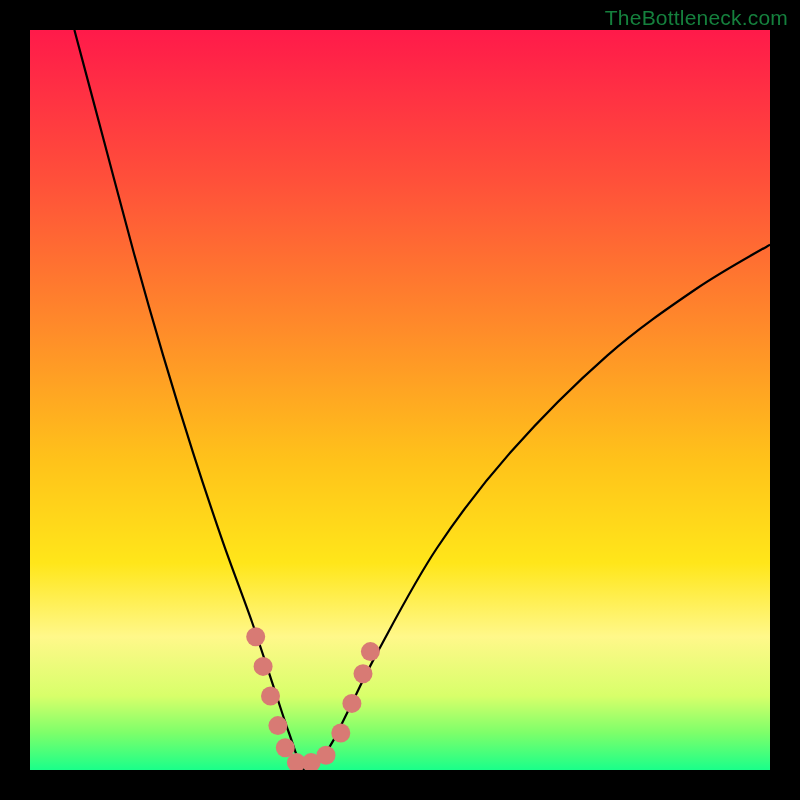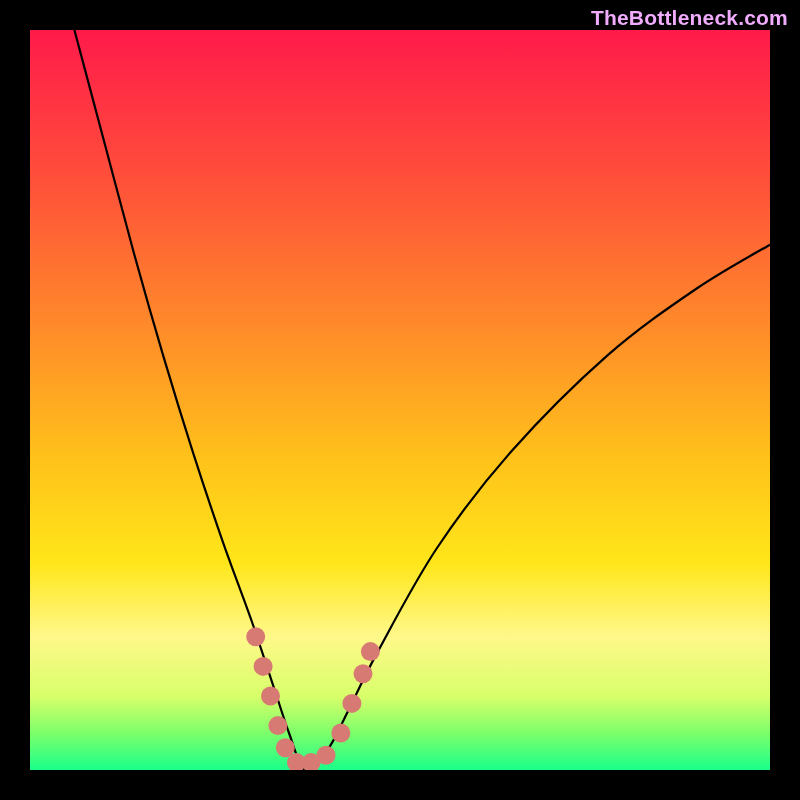--- a/index.html
+++ b/index.html
@@ -8,23 +8,23 @@
     height: 800px;
     background: #000;
     position: relative;
     font-family: Arial, sans-serif;
     overflow: hidden;
   }
   .watermark {
     position: absolute;
     top: 6px;
     right: 12px;
-    color: #f0abfc;
+    color: #15803d;
     font-size: 21px;
-    font-weight: 700;
+    font-weight: 400;
     letter-spacing: 0.2px;
     z-index: 10;
   }
   .plot-area {
     position: absolute;
     left: 30px;
     top: 30px;
     width: 740px;
     height: 740px;
   }

